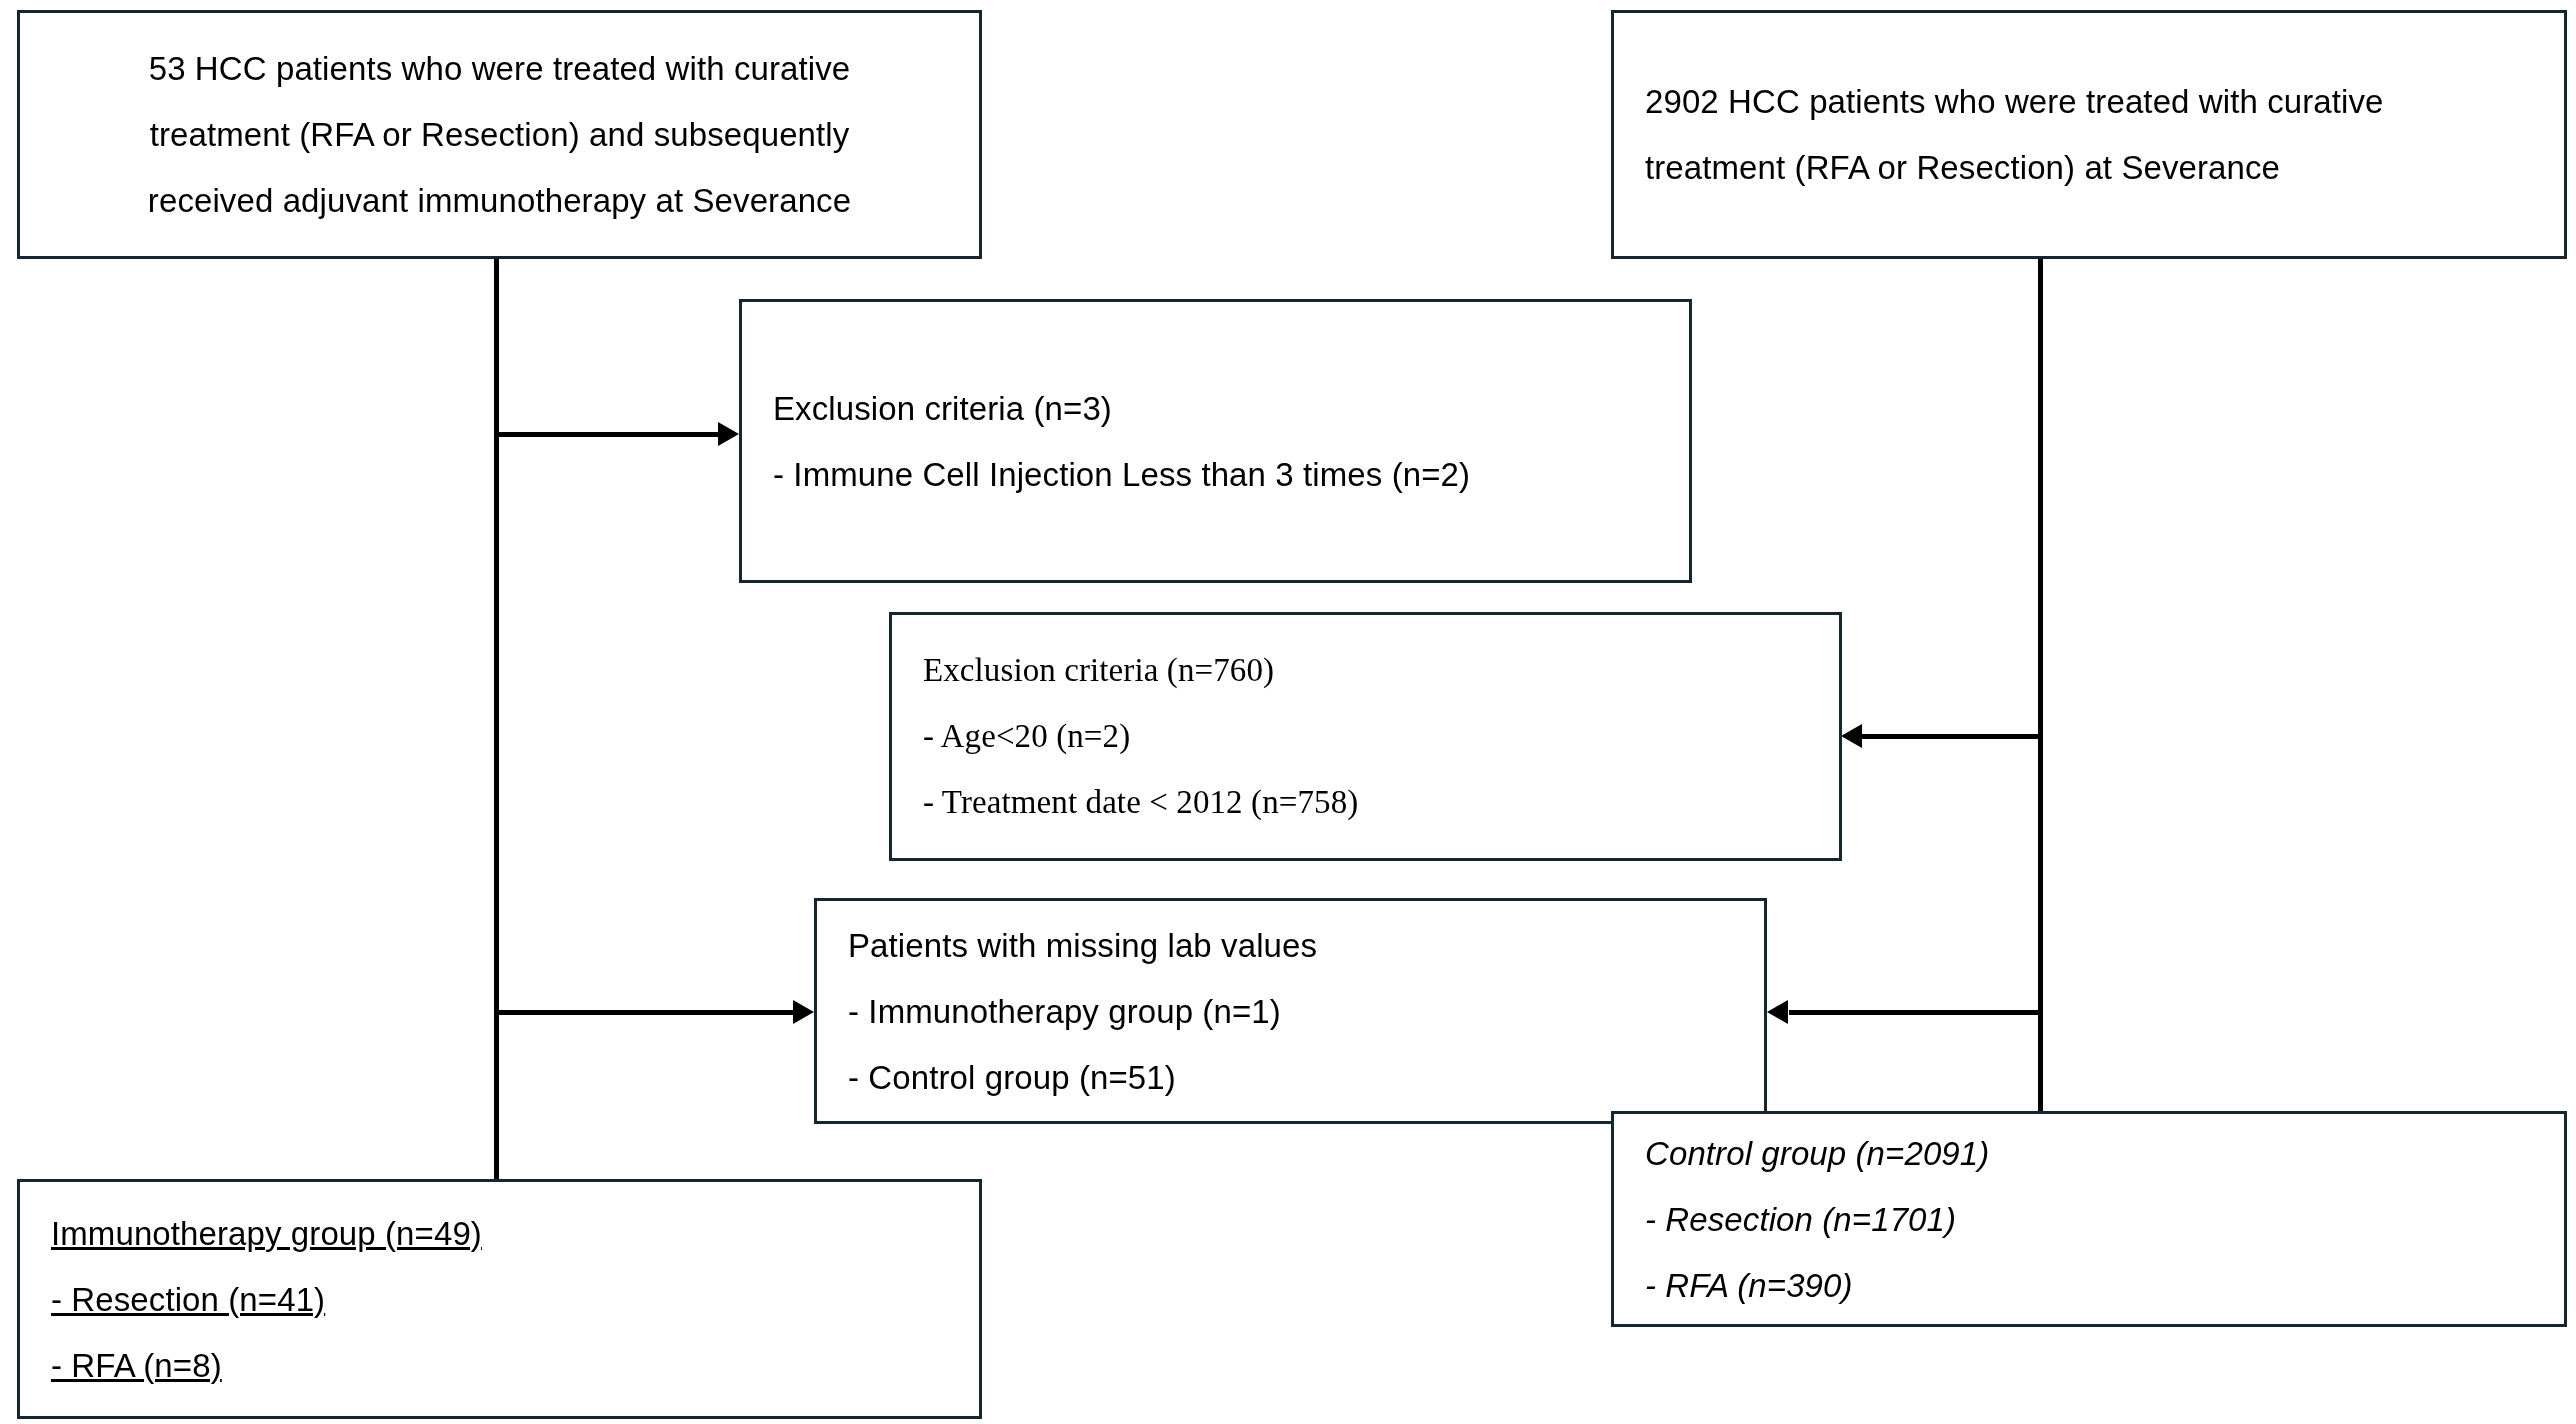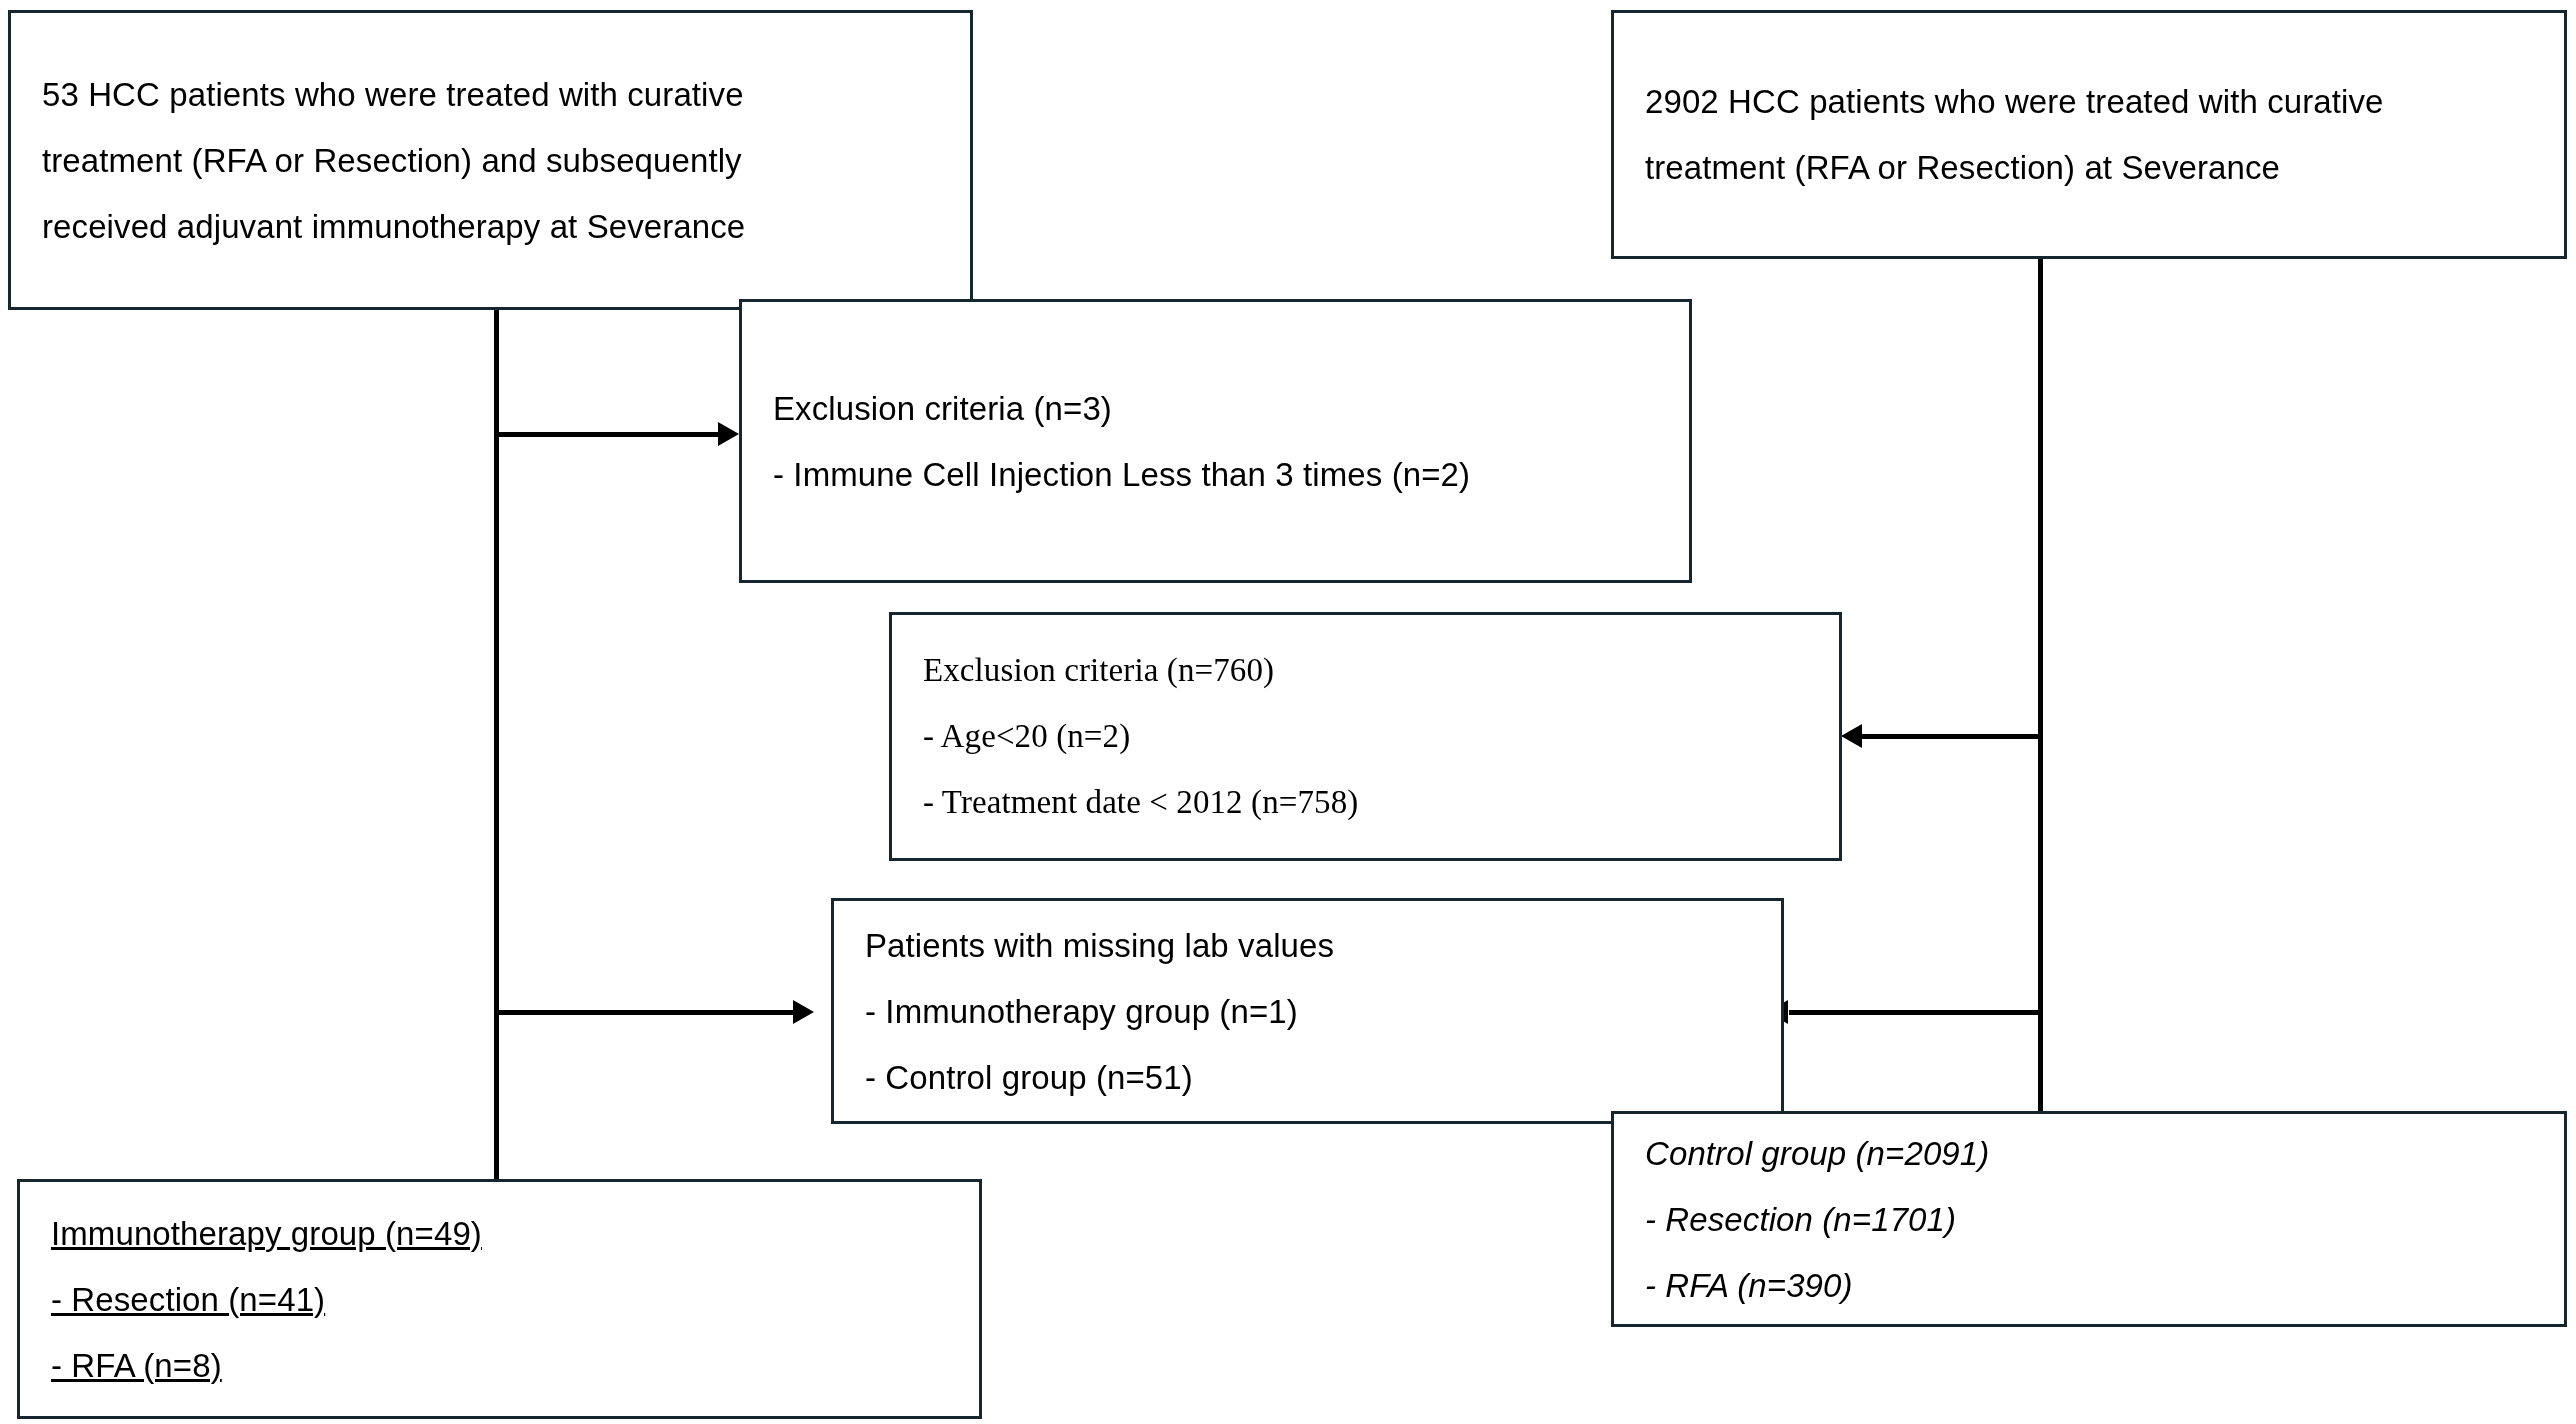--- a/index.html
+++ b/index.html
@@ -86,21 +86,21 @@
   <div class="arrow-r" style="left:793px; top:1000px;"></div>
 
   <div class="vline" style="left:2038px; top:259px; height:922px;"></div>
 
   <div class="hline" style="left:1862px; top:734px; width:179px;"></div>
   <div class="arrow-l" style="left:1841px; top:724px;"></div>
 
   <div class="hline" style="left:1789px; top:1010px; width:252px;"></div>
   <div class="arrow-l" style="left:1767px; top:1000px;"></div>
 
-  <div class="box" style="left:8px; top:10px; width:965px; height:300px;">
+  <div class="box" style="left:17px; top:10px; width:965px; height:249px;text-align:center;">
     <div class="pad">
       <div class="ln">53 HCC patients who were treated with curative</div>
       <div class="ln">treatment (RFA or Resection) and subsequently</div>
       <div class="ln">received adjuvant immunotherapy at Severance</div>
     </div>
   </div>
 
   <div class="box" style="left:1611px; top:10px; width:956px; height:249px;justify-content:center;">
     <div class="pad">
       <div class="ln">2902 HCC patients who were treated with curative</div>
@@ -116,21 +116,21 @@
   </div>
 
   <div class="box" style="left:889px; top:612px; width:953px; height:249px;font-family:Liberation Serif, serif;">
     <div class="pad">
       <div class="ln">Exclusion criteria (n=760)</div>
       <div class="ln">- Age&lt;20 (n=2)</div>
       <div class="ln">- Treatment date &lt; 2012 (n=758)</div>
     </div>
   </div>
 
-  <div class="box" style="left:814px; top:898px; width:953px; height:226px;margin-left:17px;">
+  <div class="box" style="left:814px; top:898px; width:953px; height:226px;">
     <div class="pad">
       <div class="ln">Patients with missing lab values</div>
       <div class="ln">- Immunotherapy group (n=1)</div>
       <div class="ln">- Control group (n=51)</div>
     </div>
   </div>
 
   <div class="box" style="left:17px; top:1179px; width:965px; height:240px;text-decoration:underline;">
     <div class="pad">
       <div class="ln">Immunotherapy group (n=49)</div>

